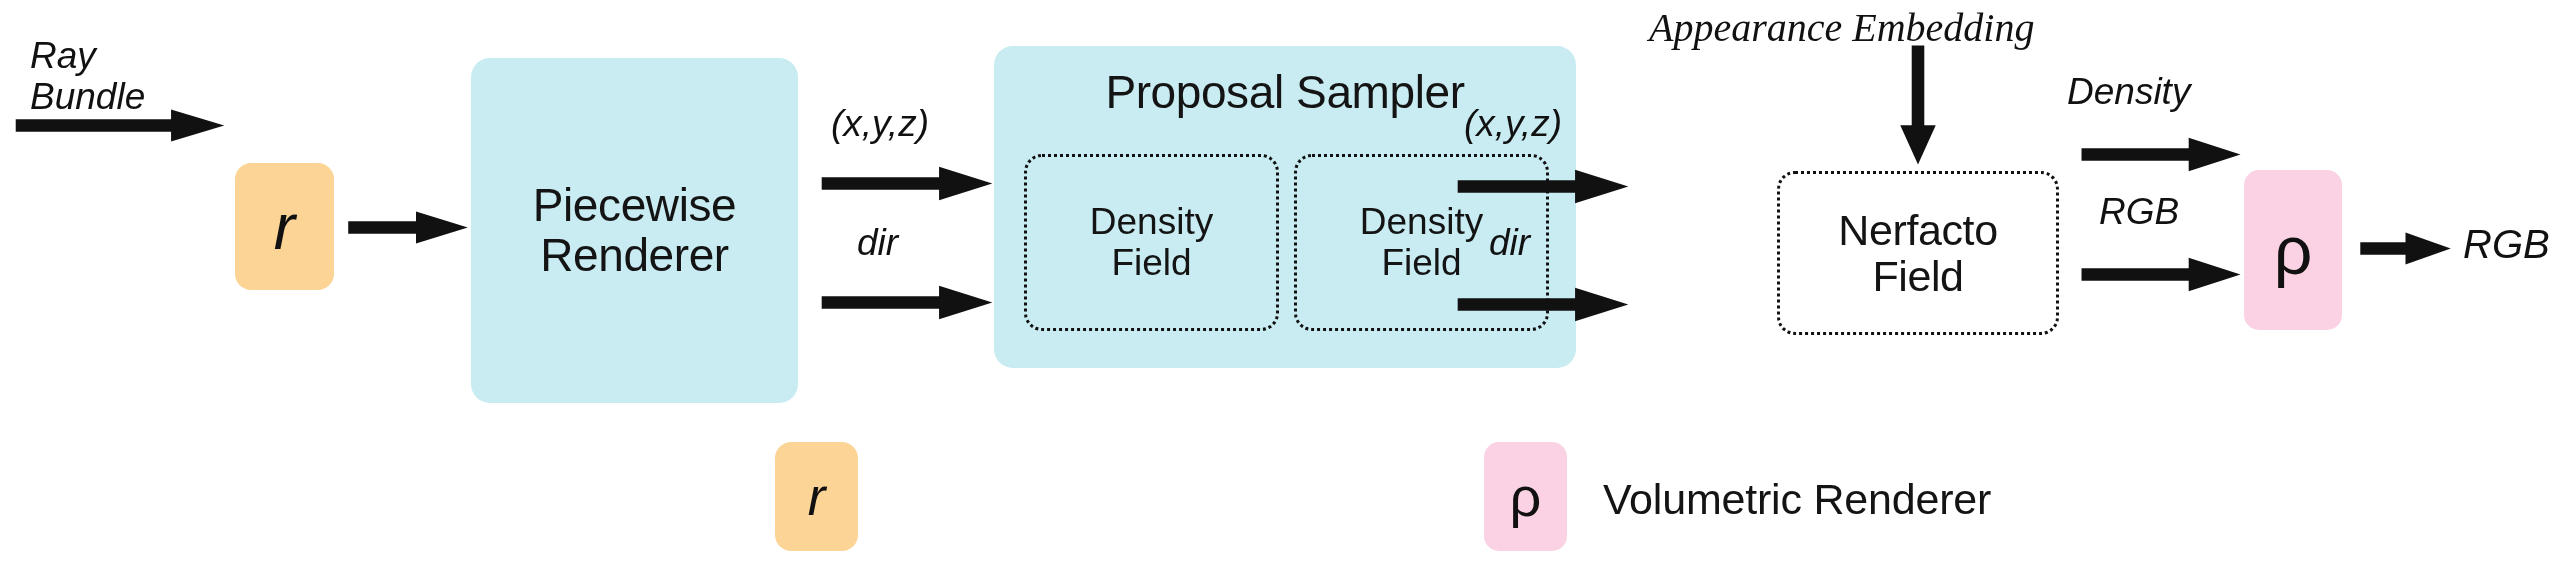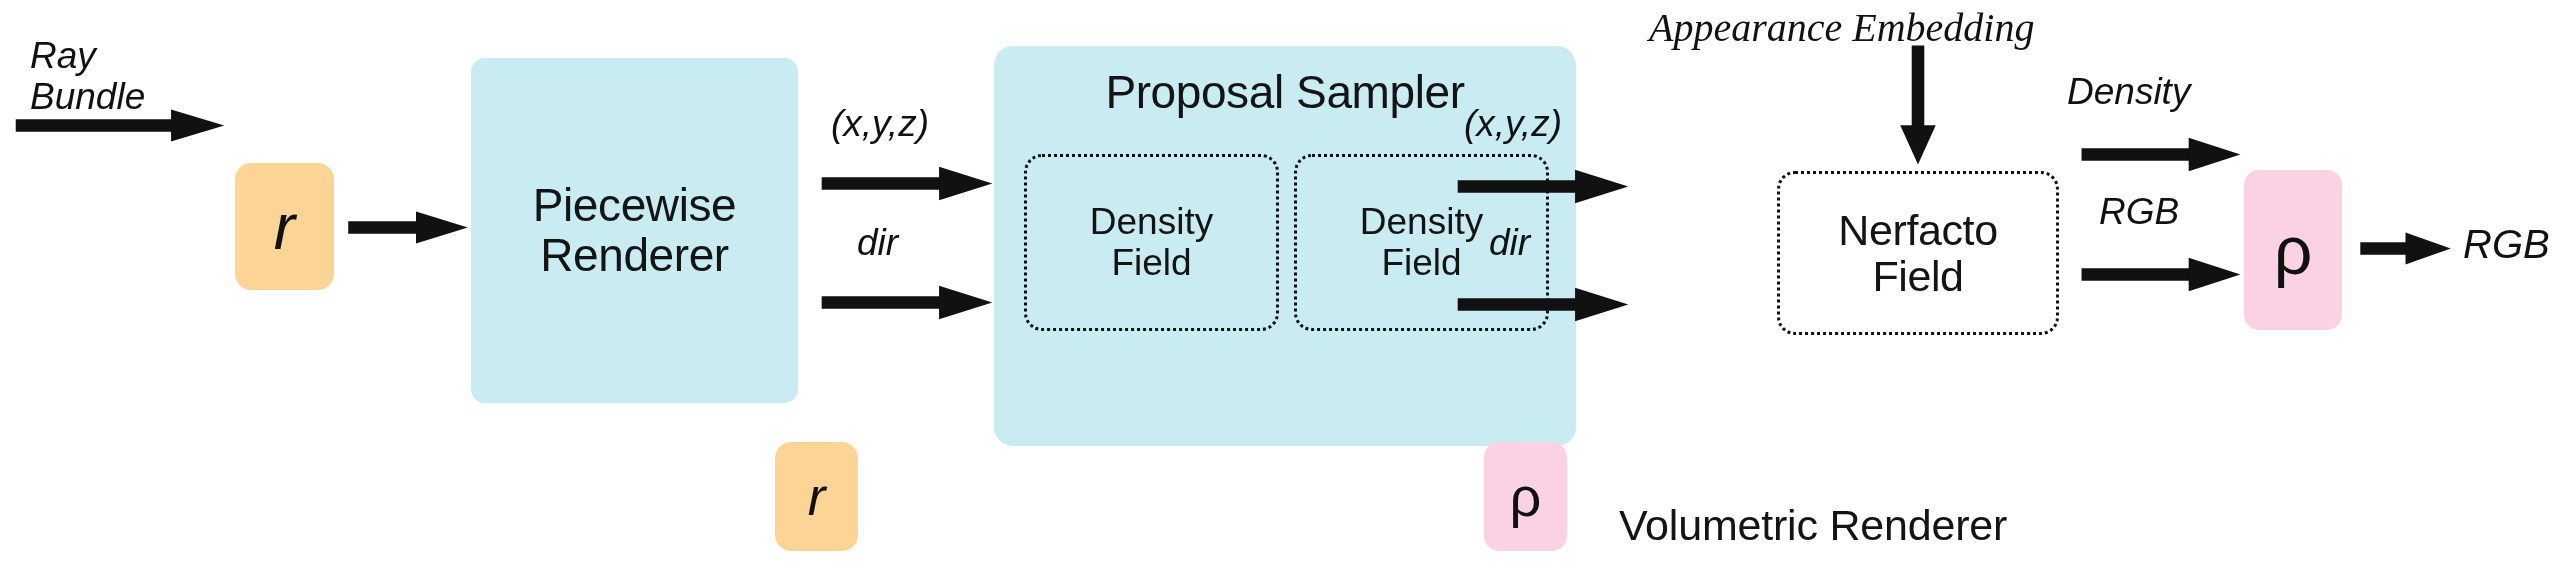--- a/index.html
+++ b/index.html
@@ -127,21 +127,21 @@
     <span class="sym">r</span>
   </div>
 
   <div class="arrow-h" style="left:346px; top:210px; width:124px; height:35px;">
     <svg width="124" height="35" viewBox="0 0 168 48">
       <line x1="2" y1="24" x2="104" y2="24" stroke="#111" stroke-width="17"></line>
       <polygon points="95,2 166,24 95,46" fill="#111"></polygon>
     </svg>
   </div>
 
-  <div class="abs block block-blue" style="left:471px; top:58px; width:327px; height:345px;border-radius:14px;">
+  <div class="abs block block-blue" style="left:471px; top:58px; width:327px; height:345px;">
     <span class="block-label">
       <span>Piecewise</span><br>
       <span>Renderer</span>
     </span>
   </div>
 
   <div class="lbl lbl-md" style="left:831px; top:103px;">(x,y,z)</div>
   <div class="arrow-h" style="left:819px; top:166px; width:176px; height:35px;">
     <svg width="176" height="35" viewBox="0 0 238 48">
       <line x1="2" y1="24" x2="172" y2="24" stroke="#111" stroke-width="17"></line>
@@ -150,21 +150,21 @@
   </div>
 
   <div class="lbl lbl-md" style="left:857px; top:222px;">dir</div>
   <div class="arrow-h" style="left:819px; top:285px; width:176px; height:35px;">
     <svg width="176" height="35" viewBox="0 0 238 48">
       <line x1="2" y1="24" x2="172" y2="24" stroke="#111" stroke-width="17"></line>
       <polygon points="163,1 236,24 163,47" fill="#111"></polygon>
     </svg>
   </div>
 
-  <div class="abs block-blue" style="left:994px; top:46px; width:582px; height:400px;">
+  <div class="abs block-blue" style="left:994px; top:46px; width:582px; height:322px;">
     <div class="section-title" style="position:absolute; left:0; top:19px;">Proposal Sampler</div>
 
     <div class="dotted" style="position:absolute; left:30px; top:108px; width:255px; height:177px;">
       <span class="dotted-label">
         <span>Density</span><br>
         <span>Field</span>
       </span>
     </div>
 
     <div class="dotted" style="position:absolute; left:300px; top:108px; width:255px; height:177px;">
@@ -234,16 +234,16 @@
   </div>
   <div class="lbl lbl-lg" style="left:2463px; top:222px;">RGB</div>
 
   <div class="legend-chip block-orange" style="left:775px; top:442px; width:83px; height:109px;">
     <span class="sym" style="font-size:53px;">r</span>
   </div>
 
   <div class="legend-chip block-pink" style="left:1484px; top:442px; width:83px; height:109px;">
     <span class="sym-rho" style="font-size:56px;">ρ</span>
   </div>
-  <div class="legend-text" style="left:1603px; top:501px;margin-left:16px;">Volumetric Renderer</div>
+  <div class="legend-text" style="left:1603px; top:475px;">Volumetric Renderer</div>
 
 </div>
 
 
 </body></html>

